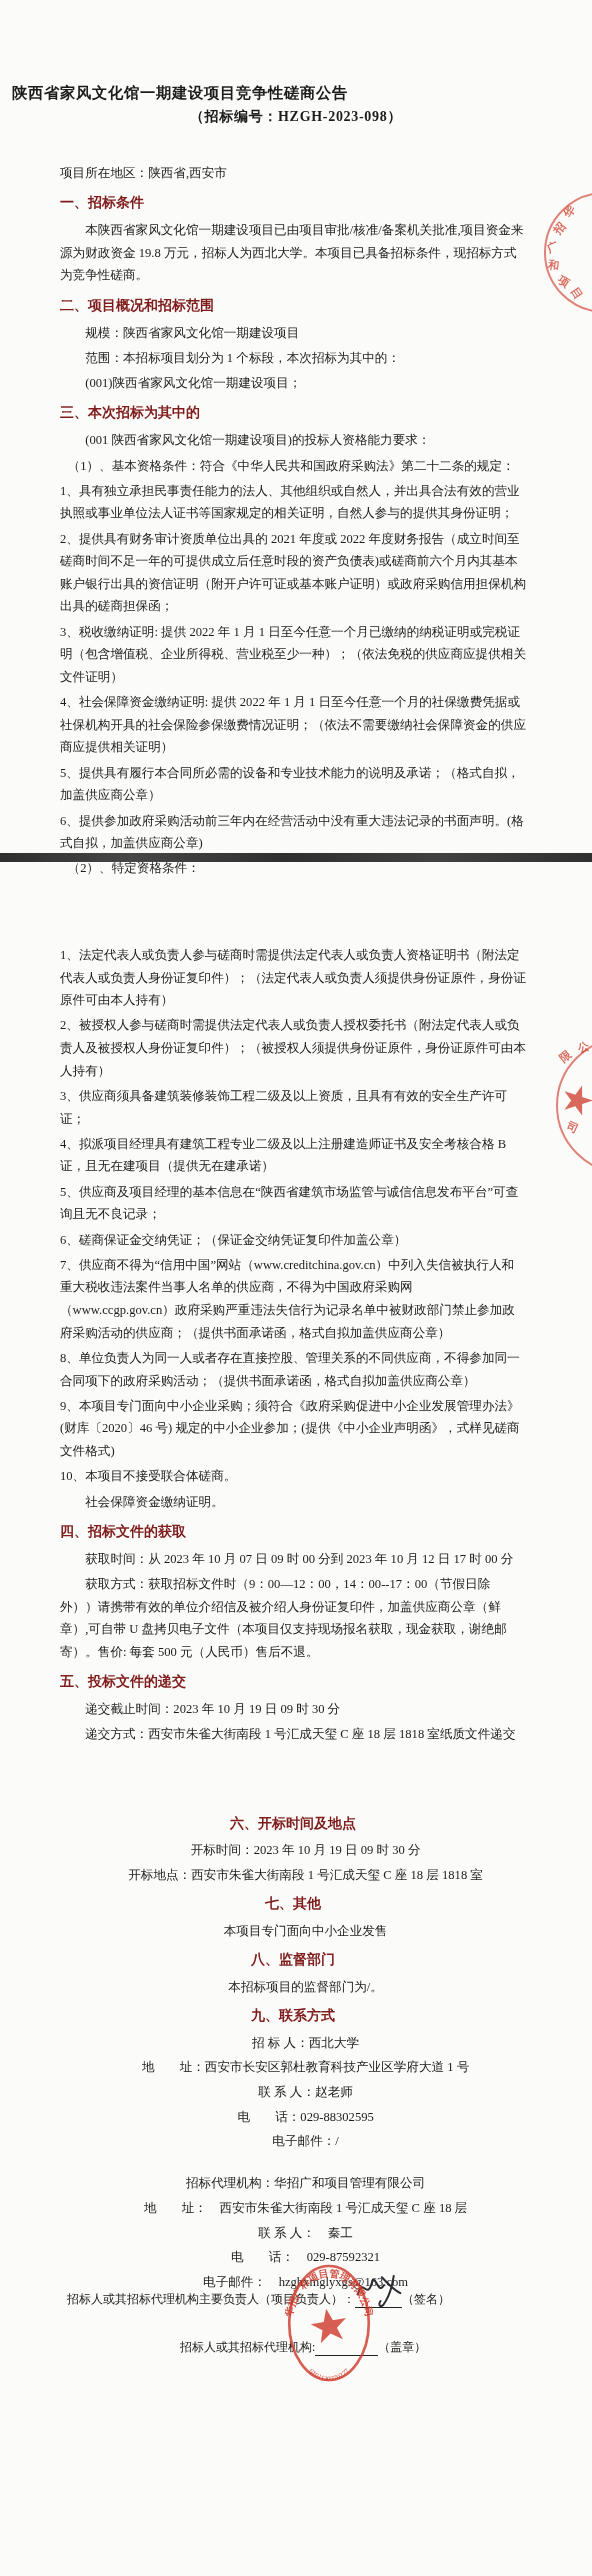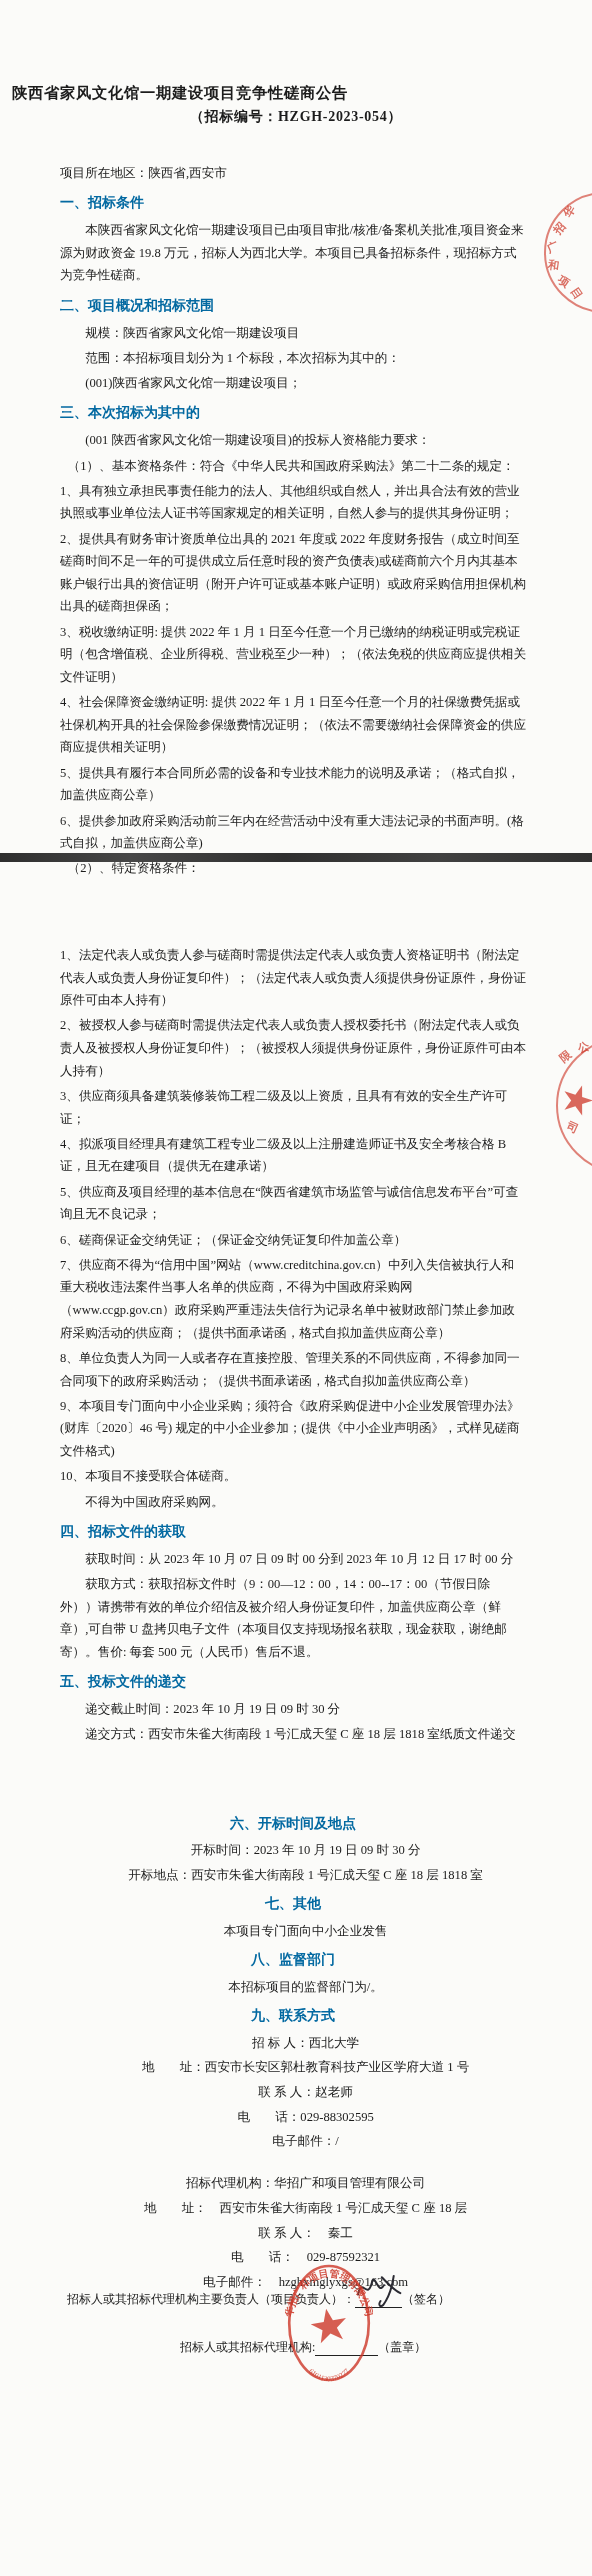--- a/index.html
+++ b/index.html
@@ -14,21 +14,21 @@
     font-size:15.3px;font-weight:bold;letter-spacing:0.7px;padding-left:12px;
   }
   .doc-subtitle{
     position:absolute;top:108px;left:0;width:100%;text-align:center;
     font-size:14px;font-weight:bold;letter-spacing:0.7px;
   }
   .blk{position:absolute;left:60px;width:466px;font-size:12.6px;line-height:22.6px;}
   .blk p{margin:0 0 2.7px 0;}
   .blk h2{
     font-size:14px;margin:6.7px 0 5.3px 0;
-    font-family:"Liberation Sans","DejaVu Sans",sans-serif;font-weight:bold;color:#0369a1;
+    font-family:"Liberation Sans","DejaVu Sans",sans-serif;font-weight:bold;color:#7f1d1d;
   }
   .ind{text-indent:2em;}
   .ind-s{text-indent:0.6em;}
   .item{text-indent:0;}
   .gap26{height:17.3px;}
   .band{
     position:absolute;left:0;top:853px;width:592px;height:9.3px;
     background:linear-gradient(90deg,#2e2e2e 0%,#474747 22%,#2f2f2f 48%,#414141 74%,#303030 100%);
   }
   .sig-row{position:absolute;left:67px;width:506px;font-size:12px;}
@@ -49,21 +49,21 @@
     position:absolute;color:rgba(205,55,40,.75);font-size:39px;line-height:39px;pointer-events:none;
   }
   svg{position:absolute;}
 </style>
 </head>
 <body>
 
 <div class="page">
 
   <div class="doc-title">陕西省家风文化馆一期建设项目竞争性磋商公告</div>
-  <div class="doc-subtitle">（招标编号：HZGH-2023-054）</div>
+  <div class="doc-subtitle">（招标编号：HZGH-2023-098）</div>
 
   <div class="blk" style="top:162px;">
     <p>项目所在地区：陕西省,西安市</p>
     <h2>一、招标条件</h2>
     <p class="ind">本陕西省家风文化馆一期建设项目已由项目审批/核准/备案机关批准,项目资金来源为财政资金 19.8 万元，招标人为西北大学。本项目已具备招标条件，现招标方式为竞争性磋商。</p>
     <h2>二、项目概况和招标范围</h2>
     <p class="ind">规模：陕西省家风文化馆一期建设项目</p>
     <p class="ind">范围：本招标项目划分为 1 个标段，本次招标为其中的：</p>
     <p class="ind">(001)陕西省家风文化馆一期建设项目；</p>
     <h2>三、本次招标为其中的</h2>
@@ -84,21 +84,21 @@
     <p class="item">1、法定代表人或负责人参与磋商时需提供法定代表人或负责人资格证明书（附法定代表人或负责人身份证复印件）；（法定代表人或负责人须提供身份证原件，身份证原件可由本人持有）</p>
     <p class="item">2、被授权人参与磋商时需提供法定代表人或负责人授权委托书（附法定代表人或负责人及被授权人身份证复印件）；（被授权人须提供身份证原件，身份证原件可由本人持有）</p>
     <p class="item">3、供应商须具备建筑装修装饰工程二级及以上资质，且具有有效的安全生产许可证；</p>
     <p class="item">4、拟派项目经理具有建筑工程专业二级及以上注册建造师证书及安全考核合格 B 证，且无在建项目（提供无在建承诺）</p>
     <p class="item">5、供应商及项目经理的基本信息在“陕西省建筑市场监管与诚信信息发布平台”可查询且无不良记录；</p>
     <p class="item">6、磋商保证金交纳凭证；（保证金交纳凭证复印件加盖公章）</p>
     <p class="item">7、供应商不得为“信用中国”网站（www.creditchina.gov.cn）中列入失信被执行人和重大税收违法案件当事人名单的供应商，不得为中国政府采购网（www.ccgp.gov.cn）政府采购严重违法失信行为记录名单中被财政部门禁止参加政府采购活动的供应商；（提供书面承诺函，格式自拟加盖供应商公章）</p>
     <p class="item">8、单位负责人为同一人或者存在直接控股、管理关系的不同供应商，不得参加同一合同项下的政府采购活动；（提供书面承诺函，格式自拟加盖供应商公章）</p>
     <p class="item">9、本项目专门面向中小企业采购；须符合《政府采购促进中小企业发展管理办法》(财库〔2020〕46 号) 规定的中小企业参加；(提供《中小企业声明函》，式样见磋商文件格式)</p>
     <p class="item">10、本项目不接受联合体磋商。</p>
-    <p class="ind">不得为中国政府采购网。</p>
+    <p class="ind">社会保障资金缴纳证明。</p>
     <h2>四、招标文件的获取</h2>
     <p class="ind">获取时间：从 2023 年 10 月 07 日 09 时 00 分到 2023 年 10 月 12 日 17 时 00 分</p>
     <p class="ind">获取方式：获取招标文件时（9：00—12：00，14：00--17：00（节假日除外））请携带有效的单位介绍信及被介绍人身份证复印件，加盖供应商公章（鲜章）,可自带 U 盘拷贝电子文件（本项目仅支持现场报名获取，现金获取，谢绝邮寄）。售价: 每套 500 元（人民币）售后不退。</p>
     <h2>五、投标文件的递交</h2>
     <p class="ind">递交截止时间：2023 年 10 月 19 日 09 时 30 分</p>
     <p class="ind">递交方式：西安市朱雀大街南段 1 号汇成天玺 C 座 18 层 1818 室纸质文件递交</p>
   </div>
 
   <div class="blk" style="top:1805px;line-height:22px;text-align:center;">
     <h2>六、开标时间及地点</h2>

